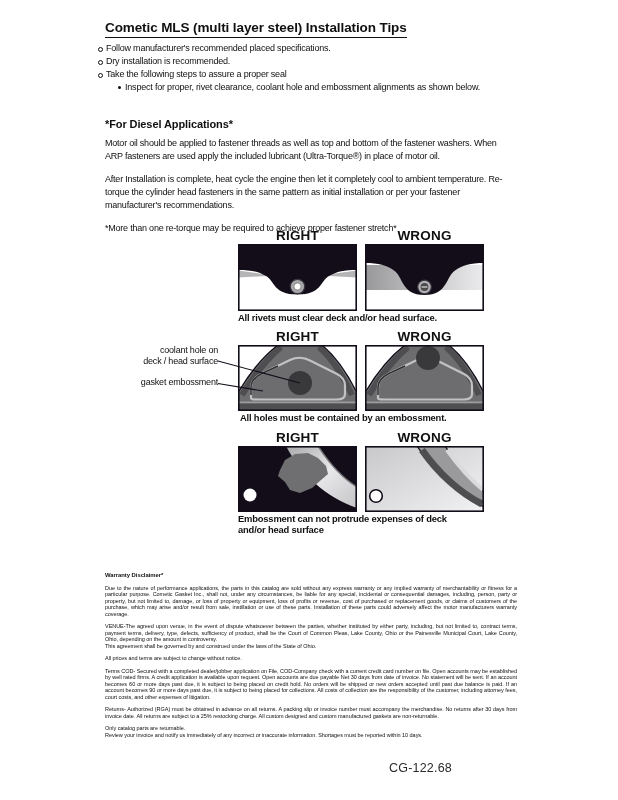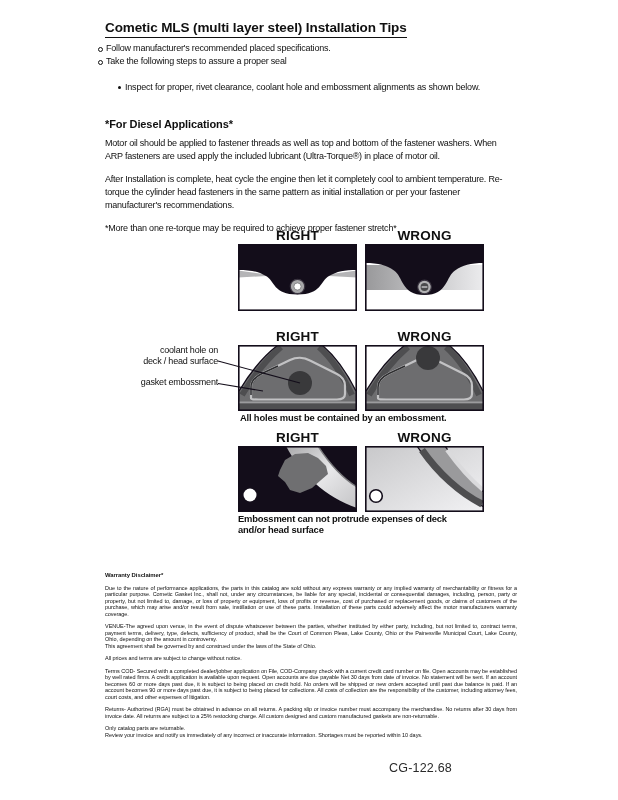--- a/index.html
+++ b/index.html
@@ -42,20 +42,21 @@
 </style>
 </head>
 <body>
 
 <div class="page">
 
   <div class="title">Cometic MLS (multi layer steel) Installation Tips</div>
 
   <div class="tips">
     <div class="tip">Follow manufacturer's recommended placed specifications.</div>
+    <div class="tip">Dry installation is recommended.</div>
     <div class="tip">Take the following steps to assure a proper seal</div>
   </div>
   <div class="subtips">
     <div class="subtip">Inspect for proper, rivet clearance, coolant hole and embossment alignments as shown below.</div>
   </div>
 
   <div class="diesel">
     <h2>*For Diesel Applications*</h2>
     <p>Motor oil should be applied to fastener threads as well as top and bottom of the fastener washers. When ARP fasteners are used apply the included lubricant (Ultra-Torque®) in place of motor oil.</p>
     <p>After Installation is complete, heat cycle the engine then let it completely cool to ambient temperature. Re-torque the cylinder head fasteners in the same pattern as initial installation or per your fastener manufacturer's recommendations.</p>
@@ -87,20 +88,21 @@
       </defs>
       <rect width="119" height="67" fill="#ffffff"></rect>
       <rect x="0" y="21" width="119" height="25" fill="url(#g1w)"></rect>
       <path d="M0,0 H119 V19 C105,19 98,21 90,26.5 C81,32 83,51 59.5,51 C36,51 38,32 29,26.5 C21,21 14,19 0,19 Z" fill="#130d1a"></path>
       <circle cx="59.5" cy="43" r="6.8" fill="#b2b2b4" stroke="#39333f" stroke-width="1.2"></circle>
       <circle cx="59.5" cy="43" r="3.9" fill="#4a4a4c"></circle>
       <rect x="56.4" y="42.2" width="6.2" height="1.6" rx="0.8" fill="#c0c0c2"></rect>
       <rect x="0.8" y="0.8" width="117.4" height="65.4" fill="none" stroke="#130d1a" stroke-width="1.6"></rect>
     </svg>
   </div>
+  <div class="caption" style="left:238px;top:312px;">All rivets must clear deck and/or head surface.</div>
 
   <div class="dlabel" style="left:238px;top:329px;">RIGHT</div>
   <div class="dlabel" style="left:365px;top:329px;">WRONG</div>
 
   <div class="ann" style="top:345px;">
     <div>coolant hole on</div>
     <div>deck / head surface</div>
   </div>
   <div class="ann" style="top:377px;">gasket embossment</div>
 

